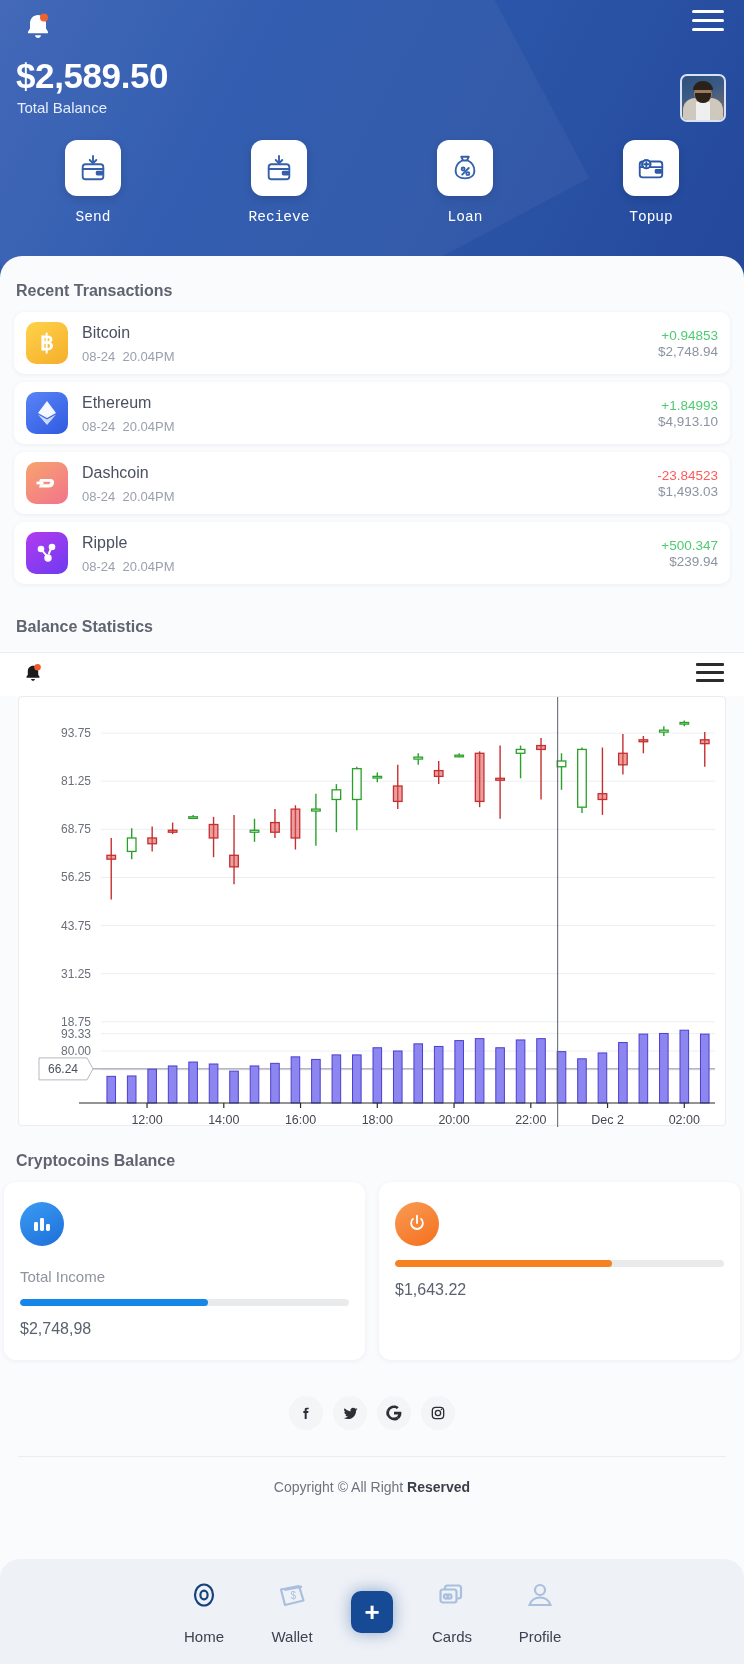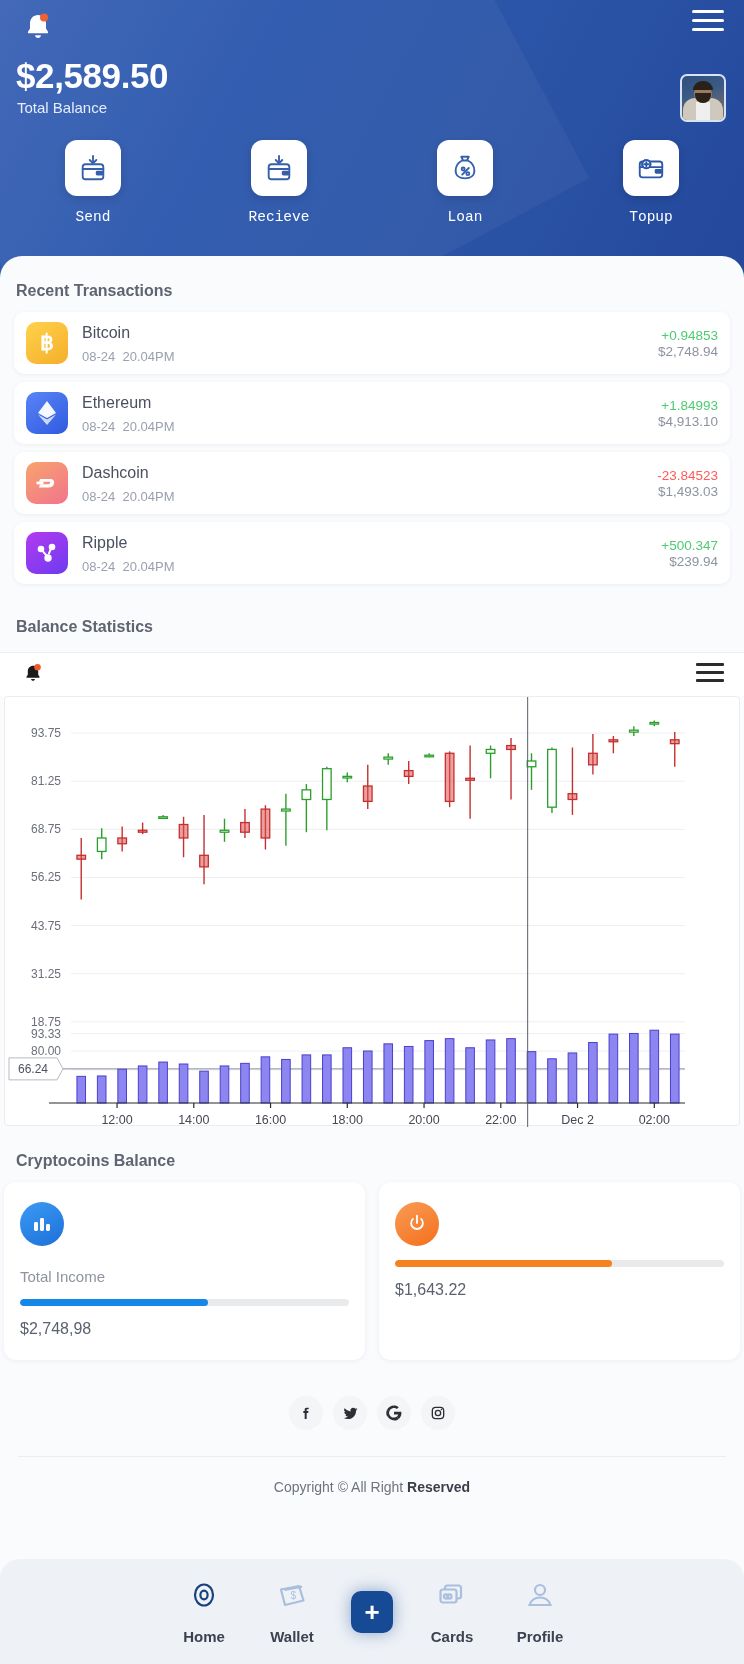--- a/index.html
+++ b/index.html
@@ -84,22 +84,22 @@
 
   
   .chart-wrap { margin-top:4px; }
   .chart-toolbar {
     height:44px; background:#fff; border-top:1px solid #eceef3;
     display:flex; align-items:center; justify-content:space-between; padding:0 20px;
   }
   .tb-burger { width:28px; }
   .tb-burger span { display:block; height:3px; background:#2b2b2b; margin-bottom:5px; border-radius:1px; }
   .chart-box {
-    margin:0 4px; background:#fff; border:1px solid #ececf0; border-radius:4px;
-    position:relative; height:430px;
+    margin:0 18px; background:#fff; border:1px solid #ececf0; border-radius:4px;
+    position:relative; height:430px;padding-left:16px;
   }
   .chart-box svg { display:block; }
 
   
   .cards { display:flex; gap:14px; padding:0 4px; }
   .bcard {
     flex:1; background:#fff; border-radius:12px; padding:20px 16px 22px;
     box-shadow:0 1px 5px rgba(40,50,80,.07);
   }
   .bcard .cicon {
@@ -122,21 +122,21 @@
   .copyright { text-align:center; font-size:14px; color:#6e737f; margin-top:22px; }
   .copyright b { color:#3a3e49; }
 
   
   .bottomnav {
     position:absolute; left:0; right:0; bottom:0; height:105px;
     background:#eef1f6; border-radius:20px 20px 0 0;
     display:flex; align-items:center; justify-content:center; gap:26px;
   }
   .nav-item { display:flex; flex-direction:column; align-items:center; width:62px; cursor:pointer; }
-  .nav-item .nlbl { font-size:15px; color:#3c4250; margin-top:15px; font-weight:700; }
+  .nav-item .nlbl { font-size:15px; color:#3c4250; margin-top:15px; font-weight:400; }
   .nav-fab {
     width:42px; height:42px; border-radius:10px; background:#164a94;
     display:flex; align-items:center; justify-content:center;
     color:#fff; font-size:26px; font-weight:700; line-height:1;
     box-shadow:0 0 16px rgba(22,74,148,.45); cursor:pointer; margin:0 2px;
   }
 </style>
 </head>
 <body>
 

